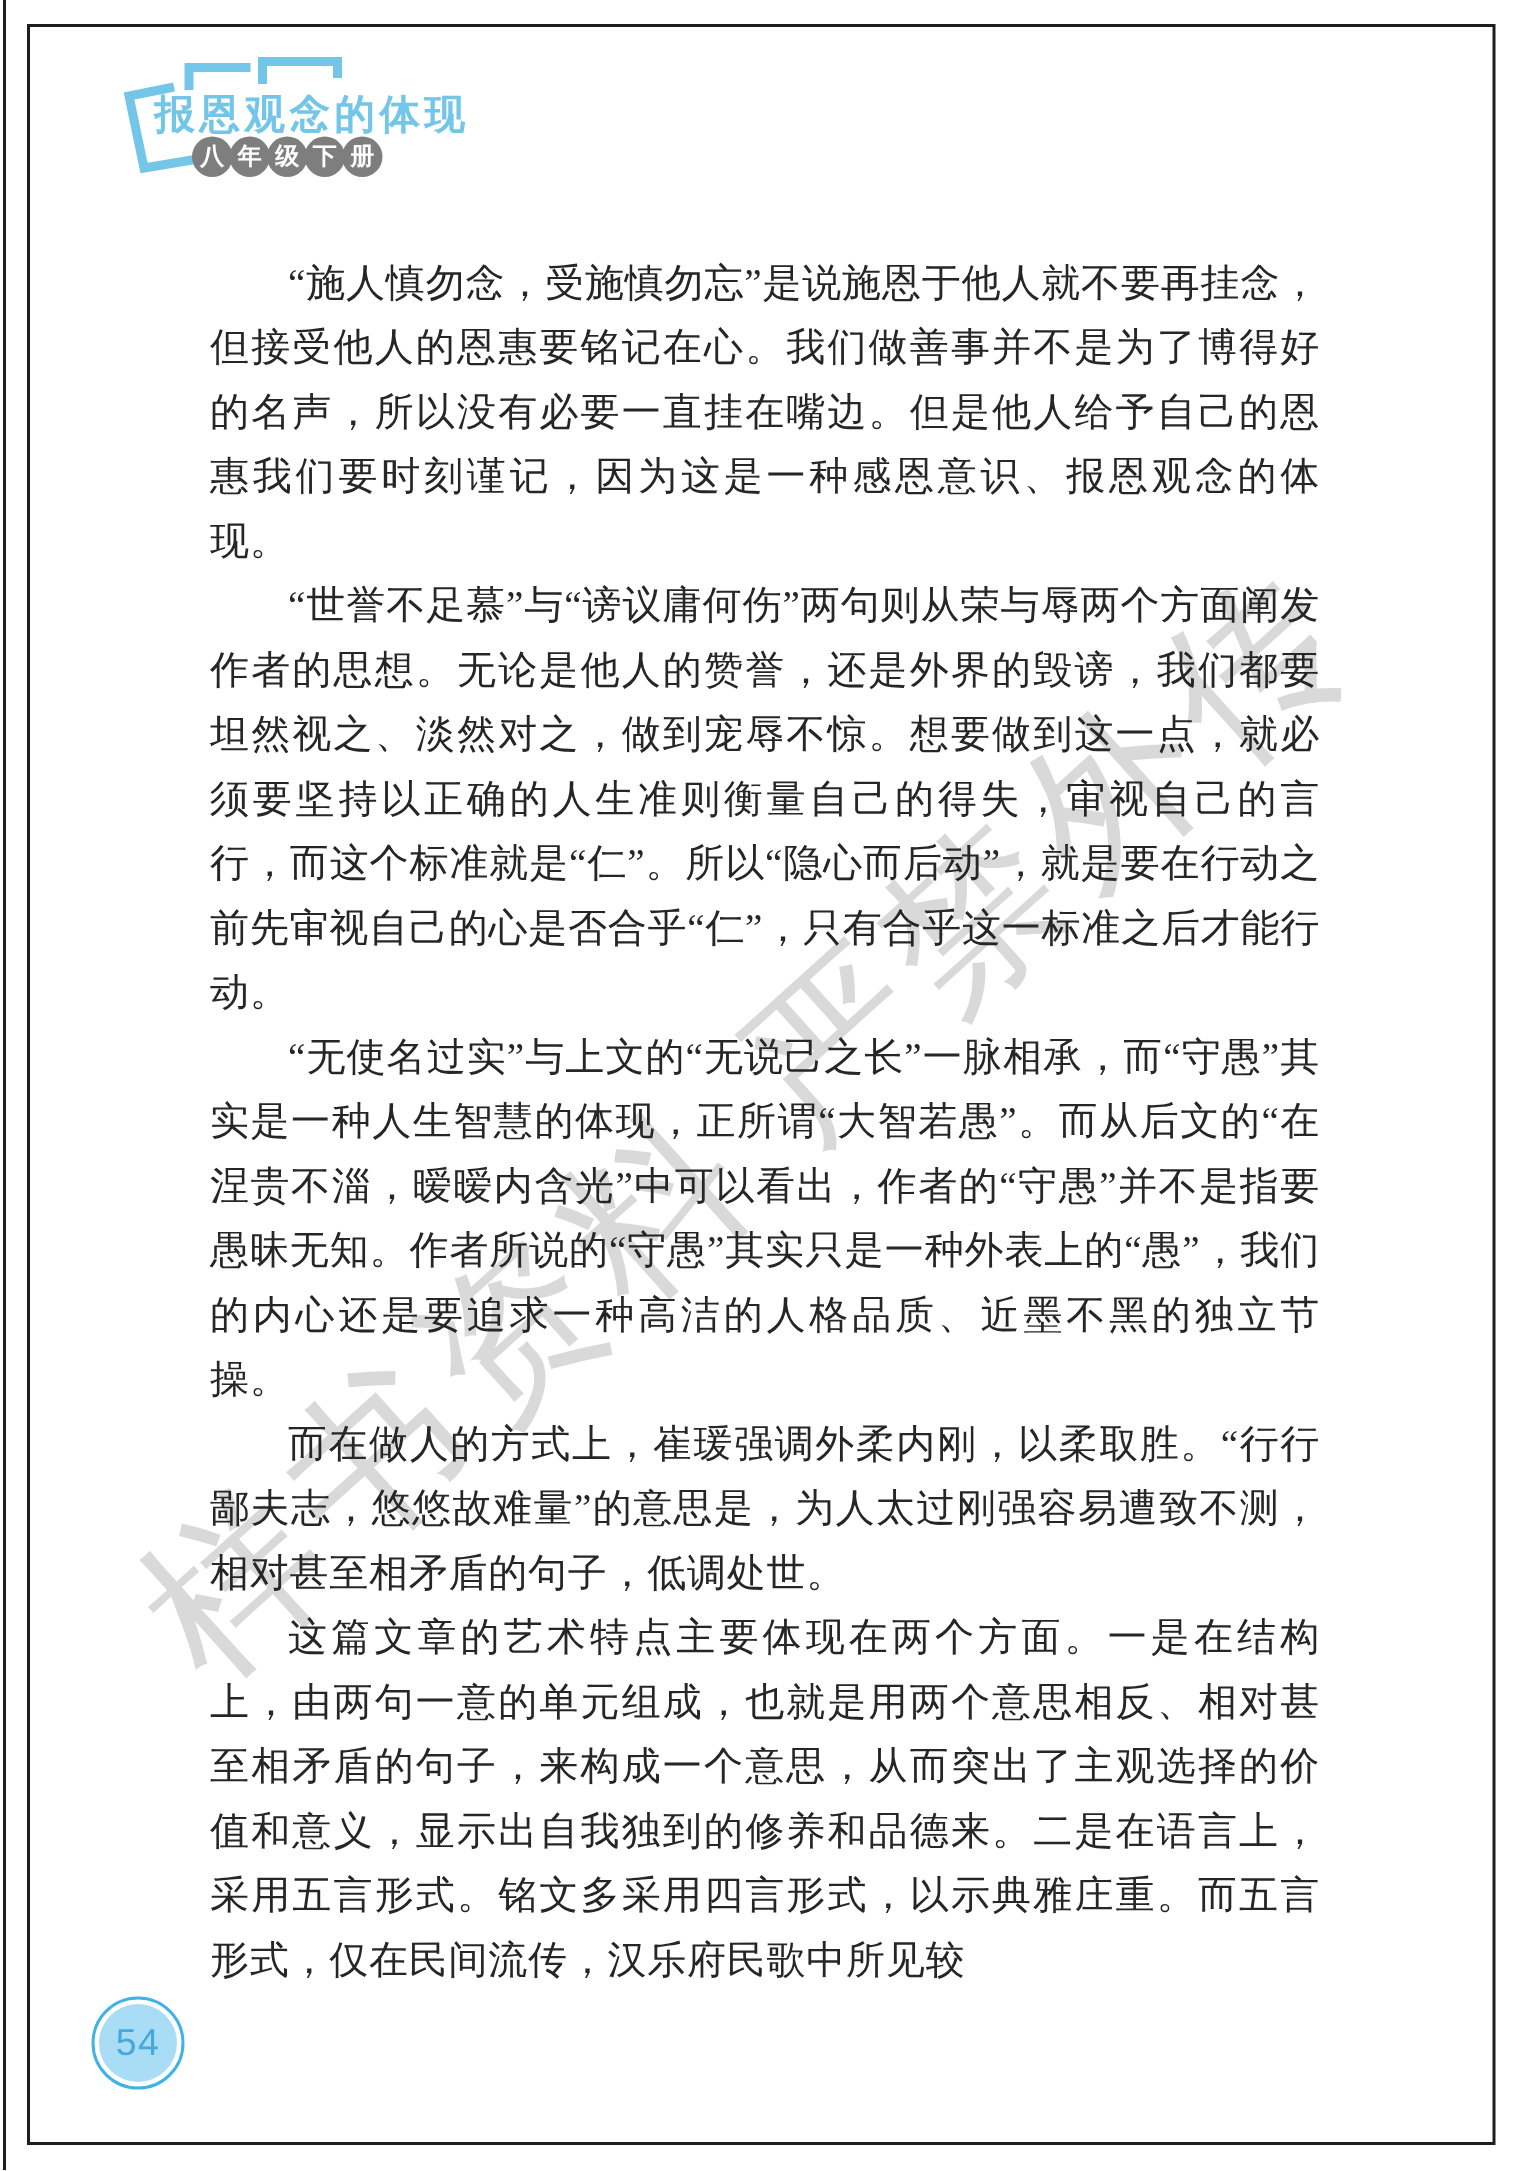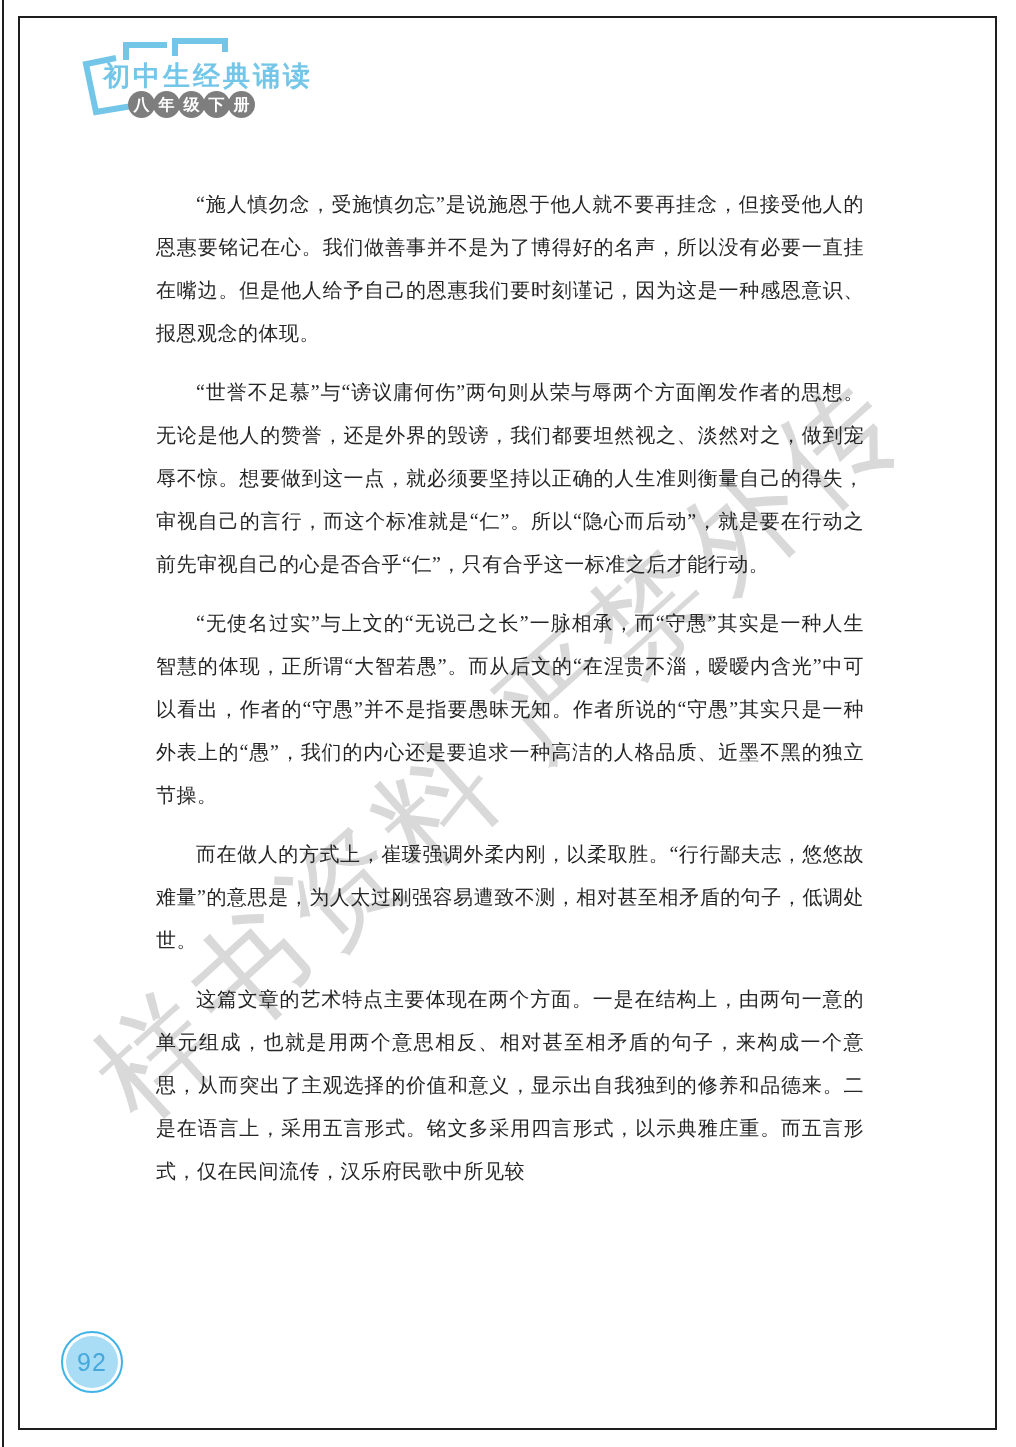--- a/index.html
+++ b/index.html
@@ -46,22 +46,22 @@
     font-family:"Liberation Serif","DejaVu Serif",serif;
     font-size:115px;letter-spacing:10px;white-space:nowrap;
     color:var(--watermark-gray,#d9d9d9);
     z-index:1;
   }
   
   .content{
     position:absolute;left:140px;top:167px;width:740px;z-index:2;
   }
   .content p{
-    margin:16px;
-    font-size:20px;line-height:43px;
+    margin:0;
+    font-size:26px;line-height:43px;
     color:var(--text-dark,#262626);
     text-align:justify;
     text-justify:inter-ideograph;
     text-indent:2em;
     letter-spacing:0.5px;
   }
   
   .page-badge{
     position:absolute;left:61px;top:1331px;width:62px;height:62px;
     border-radius:50%;
@@ -86,37 +86,37 @@
 
   <div class="edge-line"></div>
   <div class="frame"></div>
 
   <div class="header">
     <svg class="book-icon" width="240" height="84" viewBox="0 0 240 84">
       <polyline points="40,22 10,28 20,76 62,69" fill="none" stroke="#74c6e9" stroke-width="6"></polyline>
       <polyline points="50,24 50,9 91,9" fill="none" stroke="#74c6e9" stroke-width="6"></polyline>
       <polyline points="99,20 99,5 149,5 149,16" fill="none" stroke="#74c6e9" stroke-width="6"></polyline>
     </svg>
-    <div class="series-title">初中生经典诵读</div>
+    <div class="series-title">报恩观念的体现</div>
     <div class="grade-badge">
       <span class="bubble">八</span>
       <span class="bubble">年</span>
       <span class="bubble">级</span>
       <span class="bubble">下</span>
       <span class="bubble">册</span>
     </div>
   </div>
 
   <div class="watermark">样书资料 严禁外传</div>
 
   <div class="content">
     <p>“施人慎勿念，受施慎勿忘”是说施恩于他人就不要再挂念，但接受他人的恩惠要铭记在心。我们做善事并不是为了博得好的名声，所以没有必要一直挂在嘴边。但是他人给予自己的恩惠我们要时刻谨记，因为这是一种感恩意识、报恩观念的体现。</p>
     <p>“世誉不足慕”与“谤议庸何伤”两句则从荣与辱两个方面阐发作者的思想。无论是他人的赞誉，还是外界的毁谤，我们都要坦然视之、淡然对之，做到宠辱不惊。想要做到这一点，就必须要坚持以正确的人生准则衡量自己的得失，审视自己的言行，而这个标准就是“仁”。所以“隐心而后动”，就是要在行动之前先审视自己的心是否合乎“仁”，只有合乎这一标准之后才能行动。</p>
     <p>“无使名过实”与上文的“无说己之长”一脉相承，而“守愚”其实是一种人生智慧的体现，正所谓“大智若愚”。而从后文的“在涅贵不淄，暧暧内含光”中可以看出，作者的“守愚”并不是指要愚昧无知。作者所说的“守愚”其实只是一种外表上的“愚”，我们的内心还是要追求一种高洁的人格品质、近墨不黑的独立节操。</p>
     <p>而在做人的方式上，崔瑗强调外柔内刚，以柔取胜。“行行鄙夫志，悠悠故难量”的意思是，为人太过刚强容易遭致不测，相对甚至相矛盾的句子，低调处世。</p>
     <p>这篇文章的艺术特点主要体现在两个方面。一是在结构上，由两句一意的单元组成，也就是用两个意思相反、相对甚至相矛盾的句子，来构成一个意思，从而突出了主观选择的价值和意义，显示出自我独到的修养和品德来。二是在语言上，采用五言形式。铭文多采用四言形式，以示典雅庄重。而五言形式，仅在民间流传，汉乐府民歌中所见较</p>
   </div>
 
   <div class="page-badge">
-    <div class="inner">92</div>
+    <div class="inner">54</div>
   </div>
 
 </div>
 
 </body></html>

